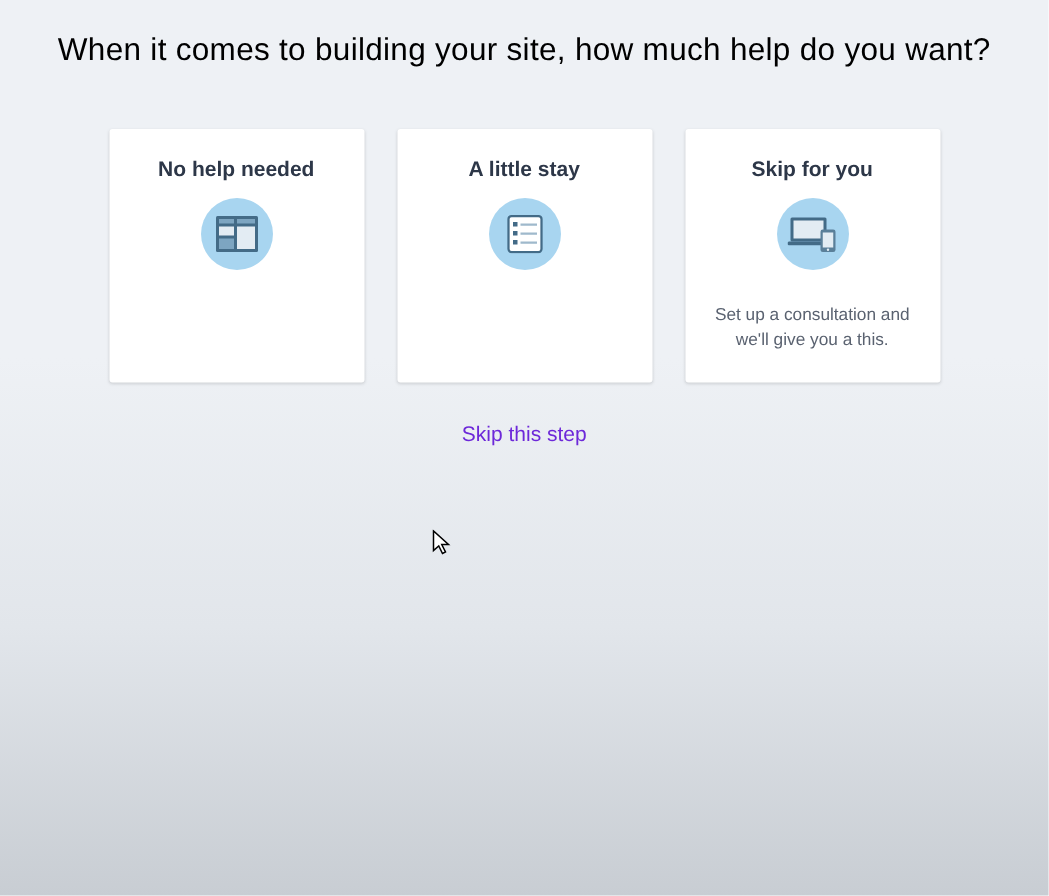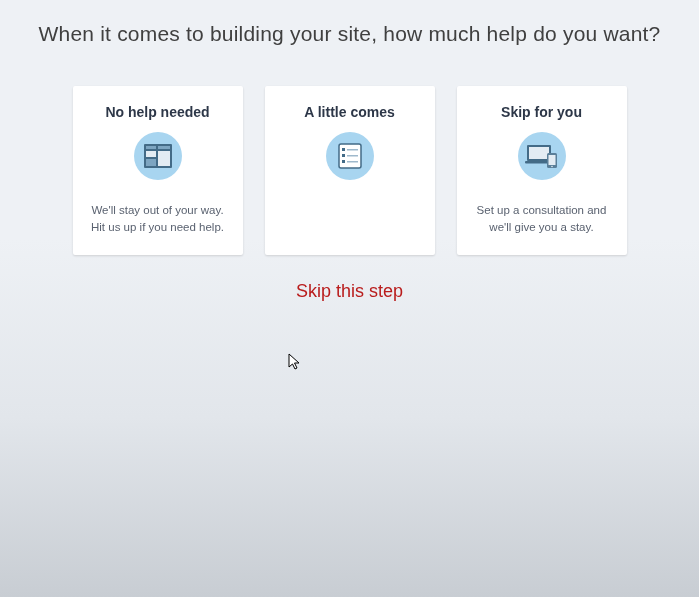--- a/index.html
+++ b/index.html
@@ -15,21 +15,21 @@
       overflow: hidden;
       position: relative;
     }
     .container {
       padding: 22px 30px 0 30px;
       text-align: center;
     }
     .heading {
       font-size: 21px;
       font-weight: 400;
-      color: #404040;
+      color: #000000;
       margin-bottom: 15px;
       letter-spacing: 0.2px;
     }
     .cards {
       display: flex;
       gap: 22px;
       justify-content: center;
       margin-top: 40px;
     }
     .card {
@@ -61,22 +61,22 @@
     }
     .card-description {
       font-size: 11.5px;
       color: #5a6270;
       line-height: 1.5;
       text-align: center;
     }
     .skip {
       display: inline-block;
       margin-top: 26px;
-      font-size: 18px;
-      color: #b91c1c;
+      font-size: 14px;
+      color: #6d28d9;
       cursor: pointer;
       font-weight: 400;
     }
     .cursor {
       position: absolute;
       left: 288px;
       top: 353px;
       width: 14px;
       height: 18px;
       pointer-events: none;
@@ -96,25 +96,24 @@
       <div class="card-icon-wrap">
         <svg width="28" height="24" viewBox="0 0 28 24">
           <rect x="0" y="0" width="28" height="24" rx="1" fill="#436b87"></rect>
           <rect x="2" y="2" width="10" height="3" fill="#7da5c1"></rect>
           <rect x="14" y="2" width="12" height="3" fill="#7da5c1"></rect>
           <rect x="2" y="7" width="10" height="6" fill="#e3ecf3"></rect>
           <rect x="14" y="7" width="12" height="15" fill="#e3ecf3"></rect>
           <rect x="2" y="15" width="10" height="7" fill="#7da5c1"></rect>
         </svg>
       </div>
-      <div class="card-description">We'll stay out of your way. Hit us up if you need help.</div>
     </div>
 
     <div class="card">
-      <div class="card-title">A little comes</div>
+      <div class="card-title">A little stay</div>
       <div class="card-icon-wrap">
         <svg width="26" height="26" viewBox="0 0 26 26">
           <rect x="2" y="1" width="22" height="24" rx="2" fill="#ffffff" stroke="#436b87" stroke-width="1.5"></rect>
           <rect x="5" y="5" width="3" height="3" fill="#436b87"></rect>
           <rect x="10" y="6" width="11" height="1.5" fill="#9fb9cc"></rect>
           <rect x="5" y="11" width="3" height="3" fill="#436b87"></rect>
           <rect x="10" y="12" width="11" height="1.5" fill="#9fb9cc"></rect>
           <rect x="5" y="17" width="3" height="3" fill="#436b87"></rect>
           <rect x="10" y="18" width="11" height="1.5" fill="#9fb9cc"></rect>
         </svg>
@@ -126,21 +125,21 @@
       <div class="card-icon-wrap">
         <svg width="34" height="26" viewBox="0 0 34 26">
           <rect x="2" y="2" width="24" height="16" rx="1" fill="#436b87"></rect>
           <rect x="4" y="4" width="20" height="12" fill="#e3ecf3"></rect>
           <rect x="0" y="18" width="28" height="2.5" rx="1" fill="#436b87"></rect>
           <rect x="22" y="10" width="10" height="15" rx="1.5" fill="#5a7f99"></rect>
           <rect x="23.5" y="12" width="7" height="10" fill="#e3ecf3"></rect>
           <circle cx="27" cy="23.5" r="0.8" fill="#e3ecf3"></circle>
         </svg>
       </div>
-      <div class="card-description">Set up a consultation and we'll give you a stay.</div>
+      <div class="card-description">Set up a consultation and we'll give you a this.</div>
     </div>
 
   </div>
 
   <a class="skip">Skip this step</a>
 </div>
 
 <div class="cursor">
   <svg width="14" height="18" viewBox="0 0 14 18">
     <path d="M1 1 L1 14 L4.5 11 L7 16 L9 15 L6.5 10 L11 10 Z" fill="#ffffff" stroke="#000000" stroke-width="1"></path>

